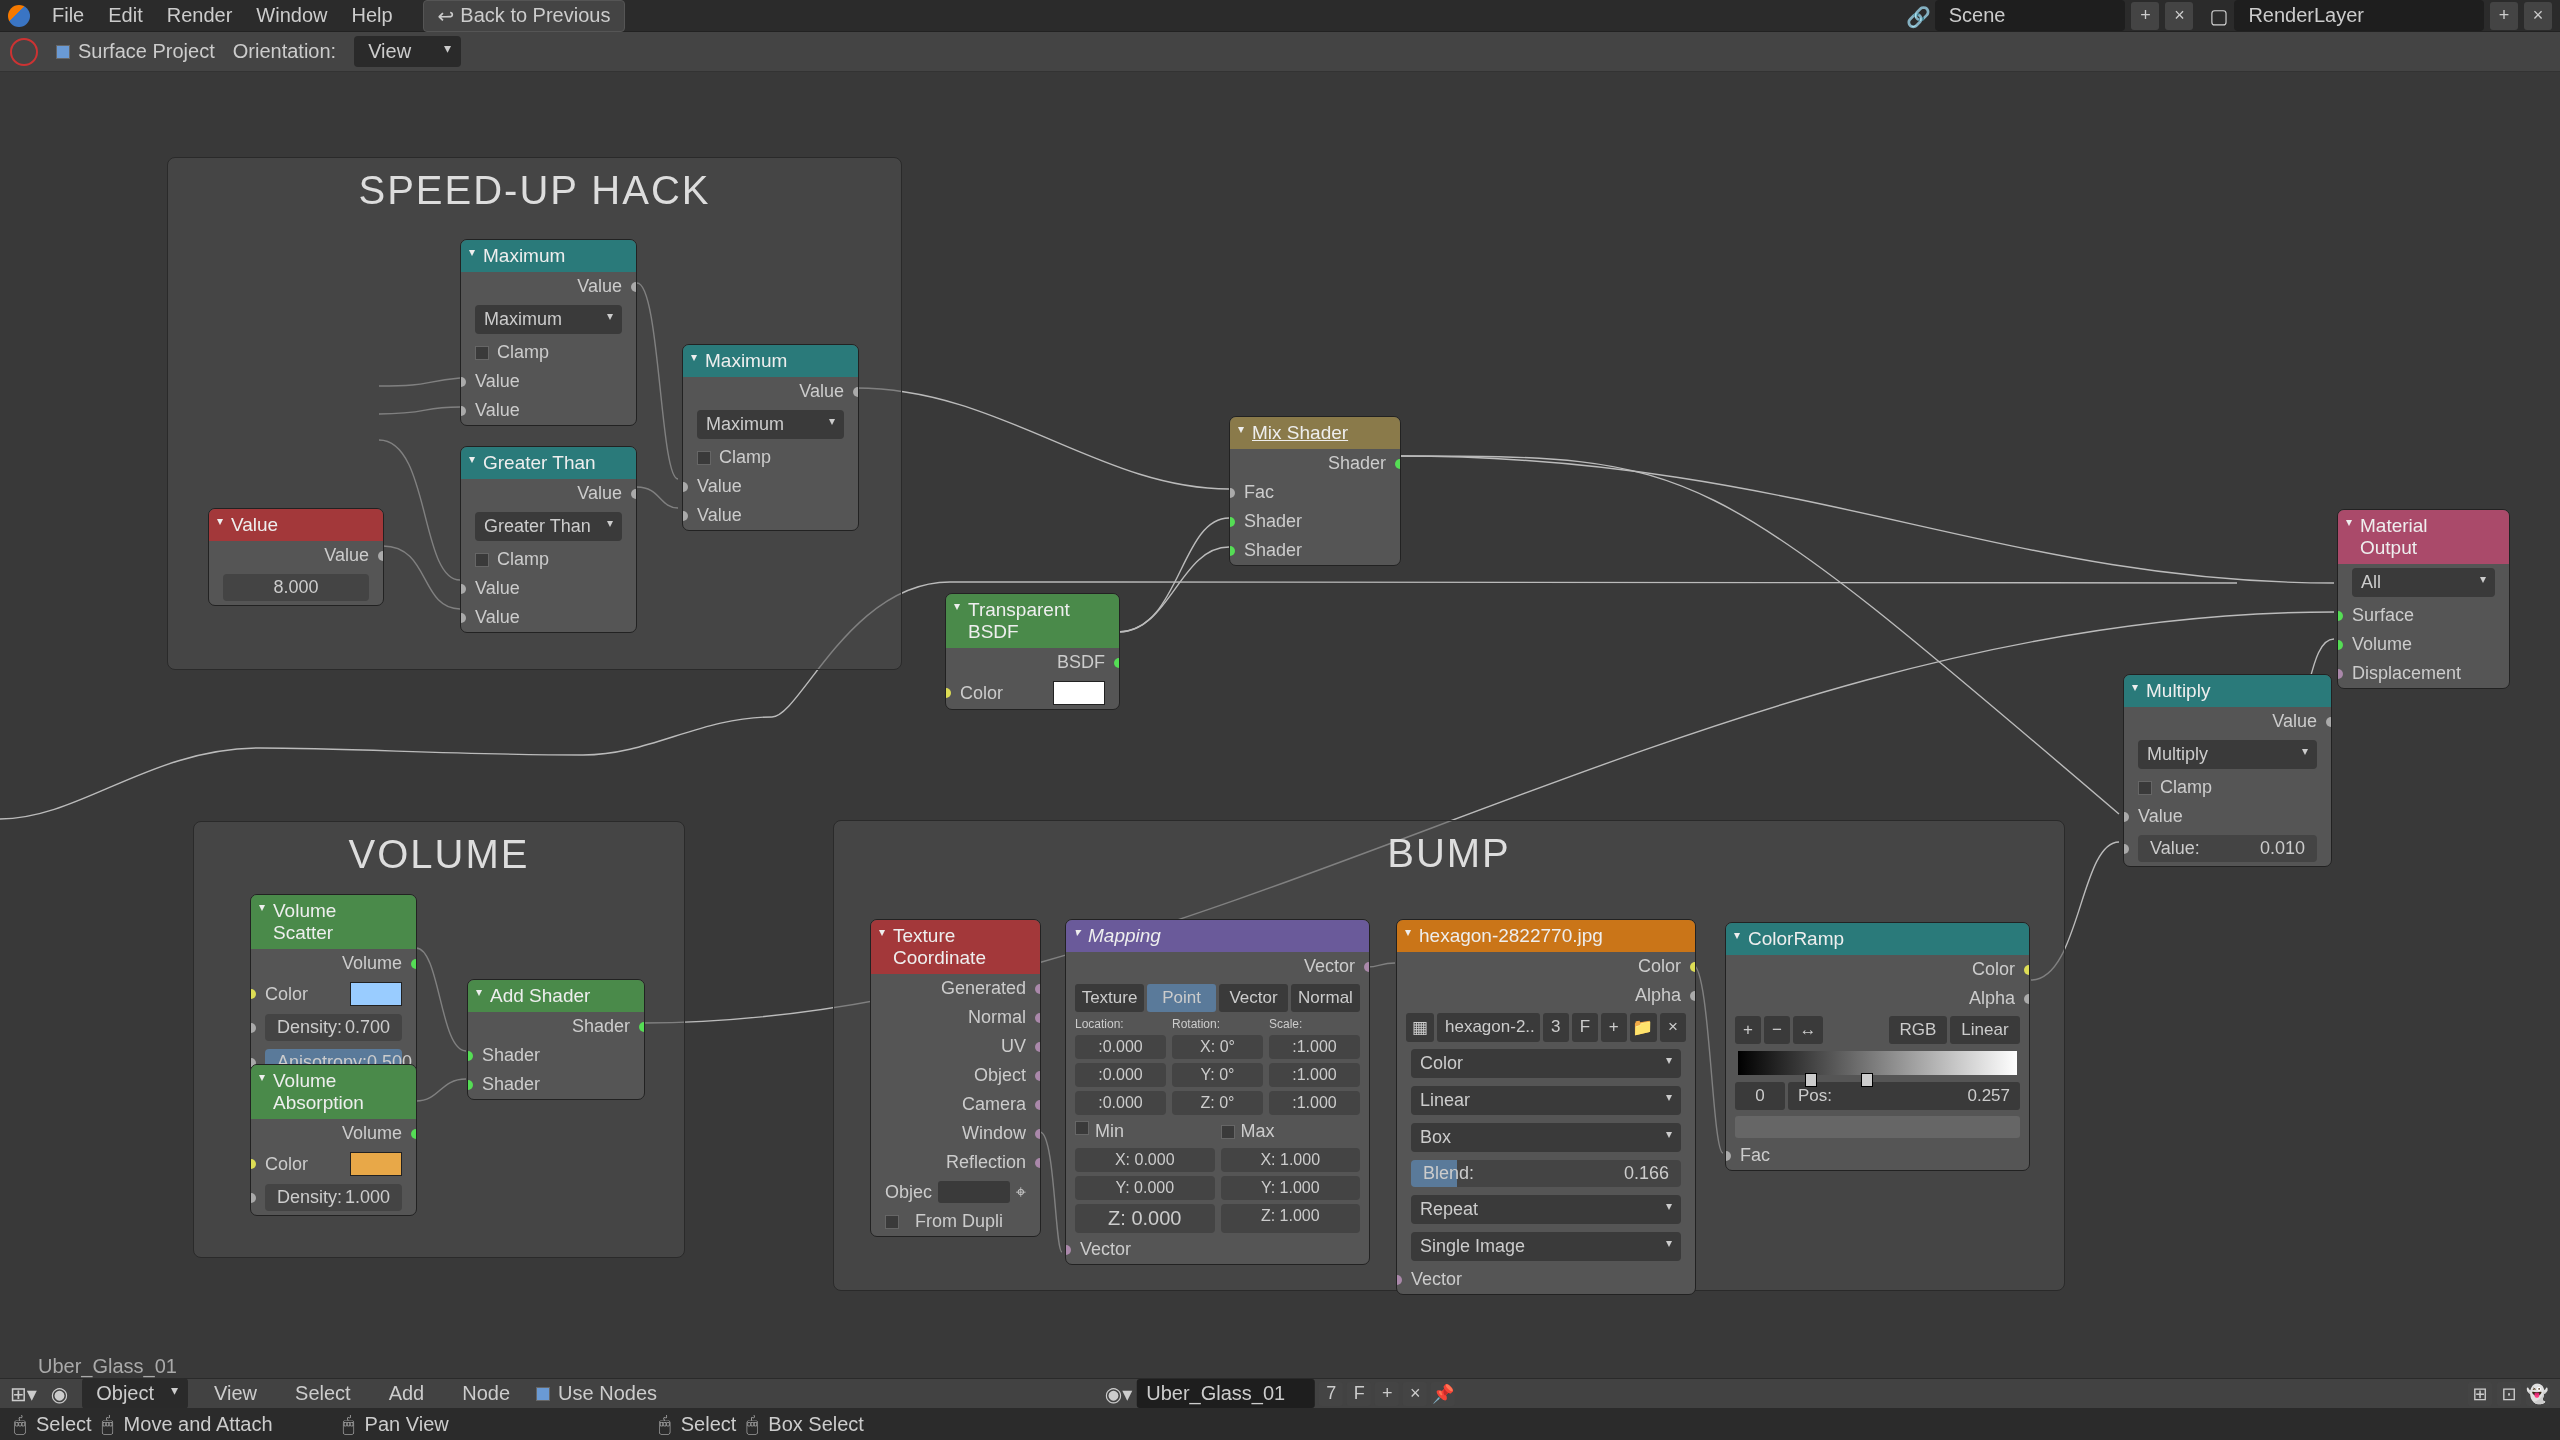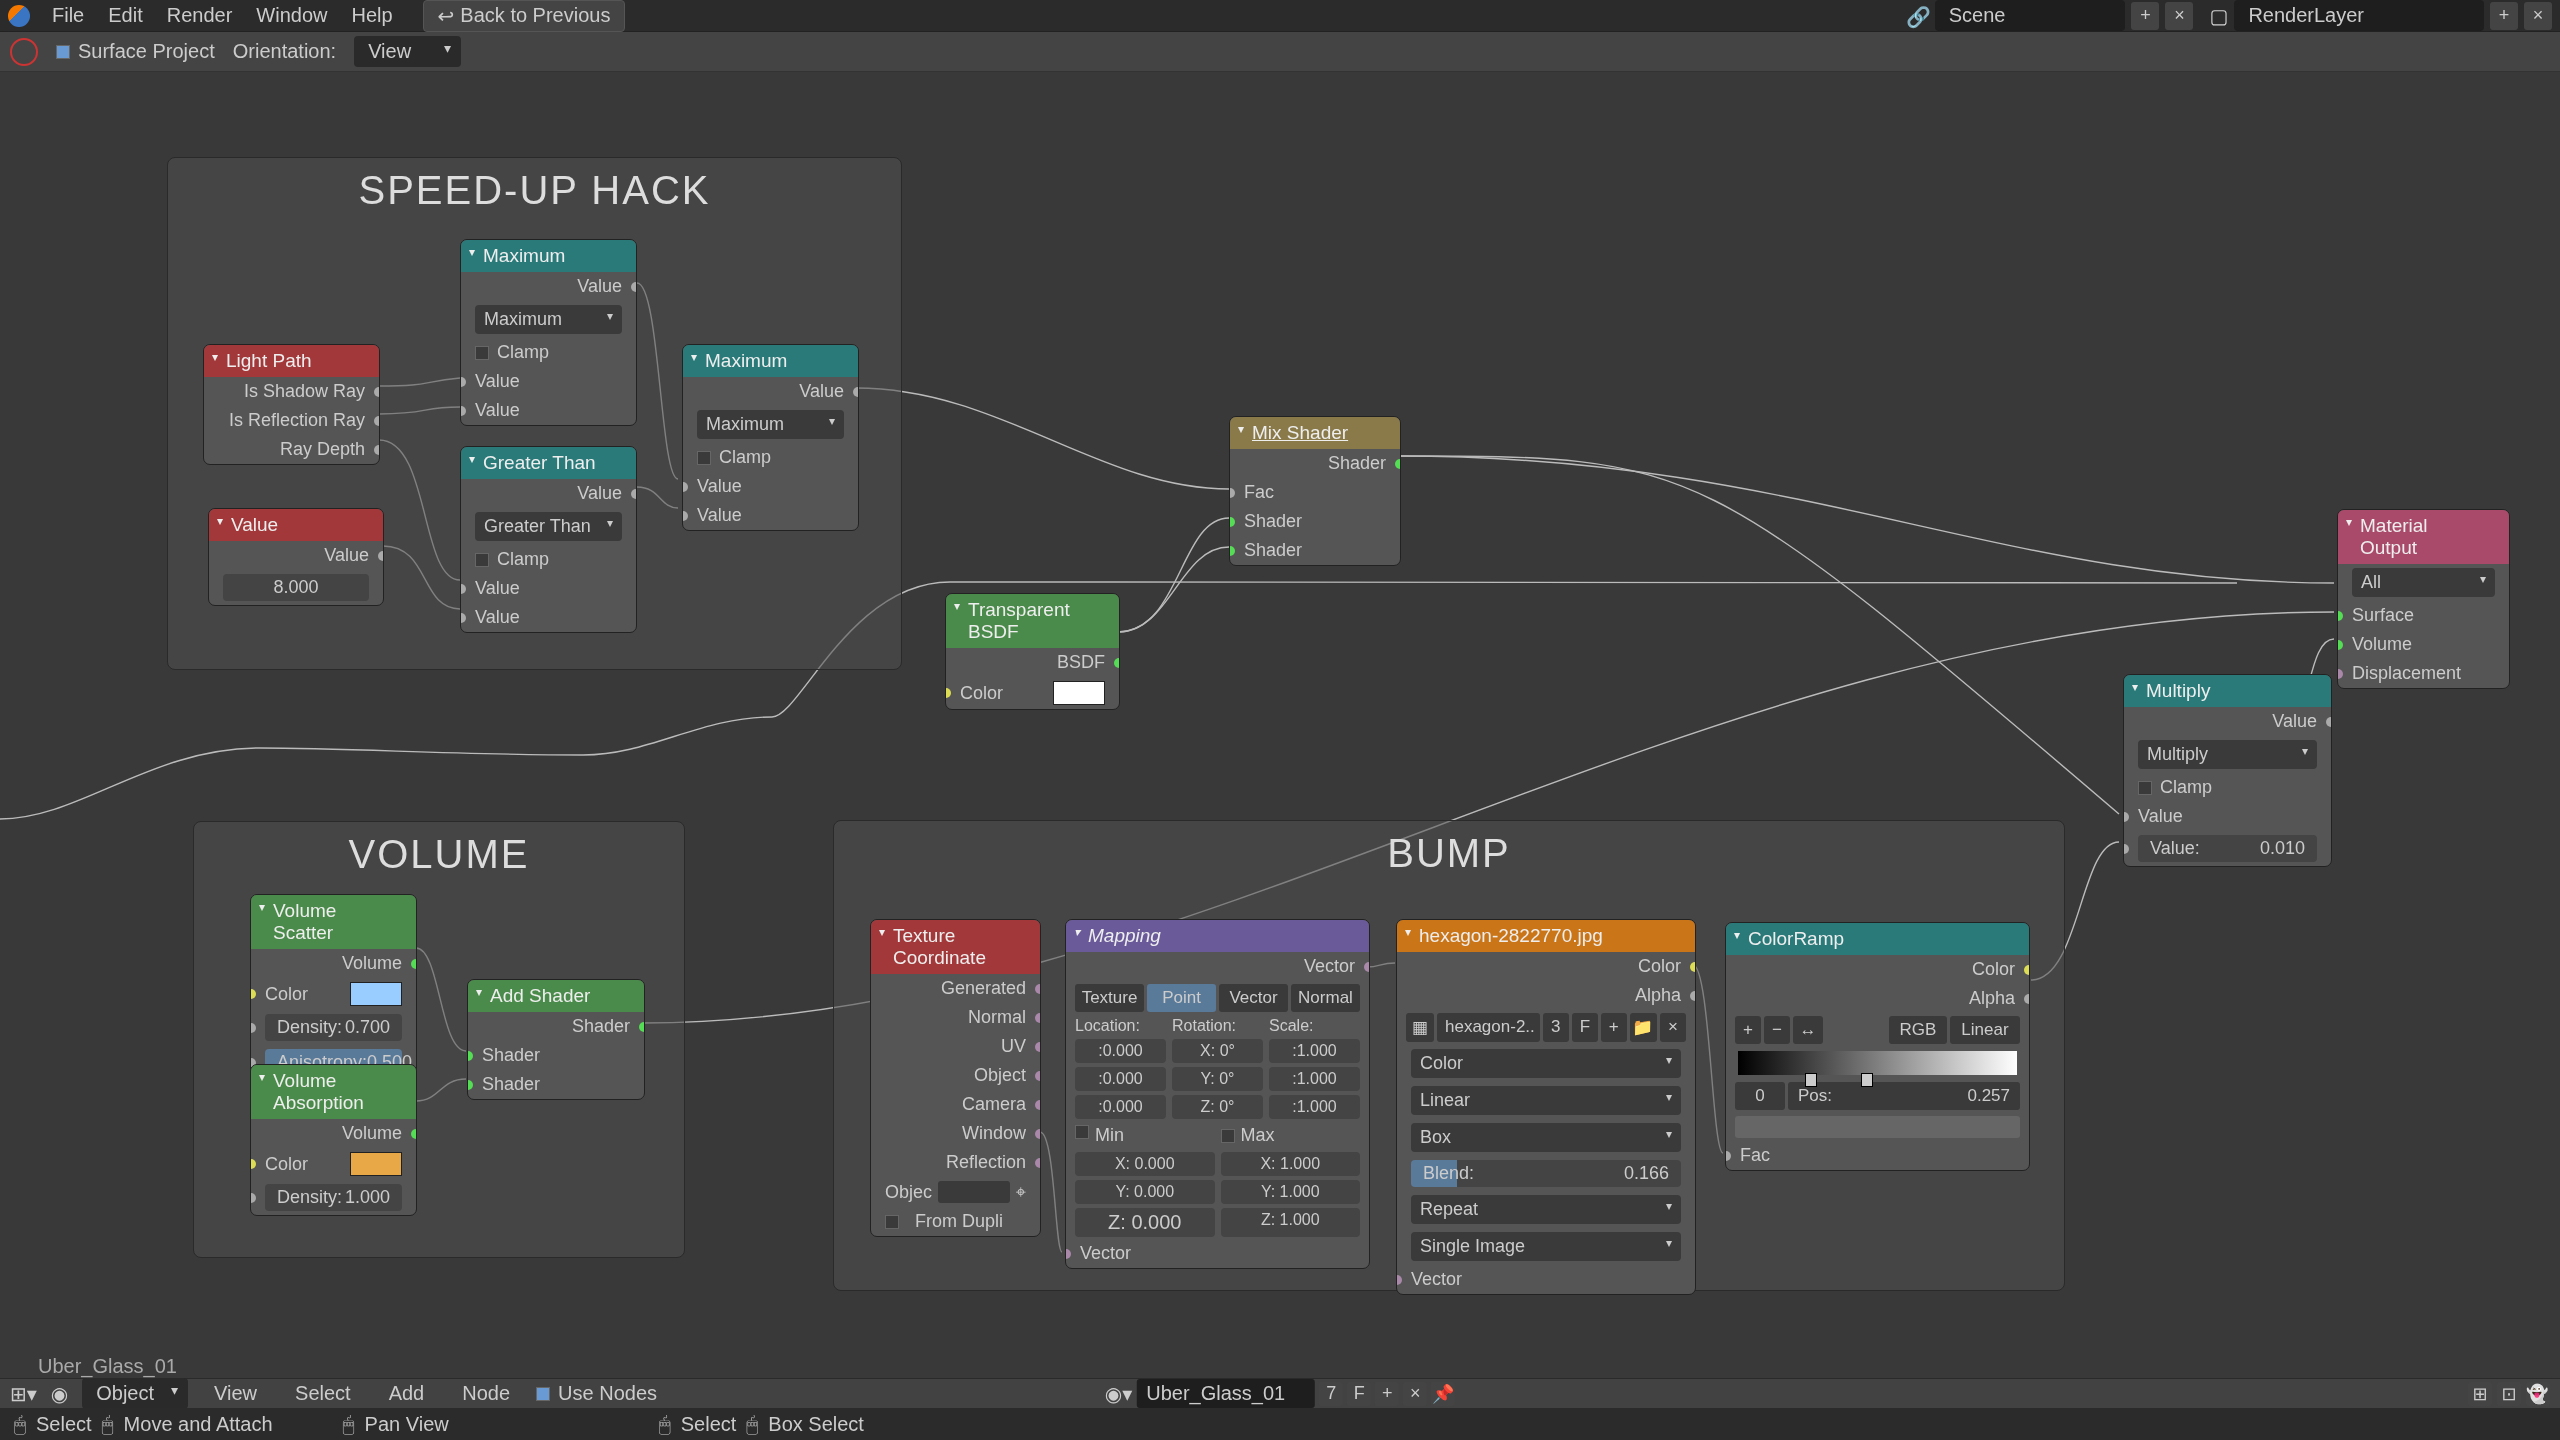--- a/index.html
+++ b/index.html
@@ -117,35 +117,20 @@
     <path d="M 416 1029 C 440 1029 440 1007 466 1007"></path>
     <path d="M 1040 1060 C 1055 1060 1055 1180 1062 1180"></path>
     <path d="M 1367 895 C 1380 895 1380 891 1395 891"></path>
     <path d="M 1693 893 C 1710 893 1712 1081 1723 1081"></path>
   </svg>
 
   <div class="frame" style="left:167px;top:85px;width:735px;height:513px">
     <div class="frame-title">SPEED-UP HACK</div>
   </div>
 
-  <div class="node" style="left:203px;top:272px;width:177px">
-    <div class="node-hdr hdr-red">Light Path</div>
-    <div class="nrow out">
-        <span>Is Shadow Ray</span>
-        <div class="sock right gray"></div>
-      </div>
-    <div class="nrow out">
-        <span>Is Reflection Ray</span>
-        <div class="sock right gray"></div>
-      </div>
-    <div class="nrow out">
-        <span>Ray Depth</span>
-        <div class="sock right gray"></div>
-      </div>
-  </div>
 
   <div class="node" style="left:208px;top:436px;width:176px">
     <div class="node-hdr hdr-red">Value</div>
     <div class="nrow out">
         <span>Value</span>
         <div class="sock right gray"></div>
       </div>
     <div class="nrow">
         <div class="numfield" style="width:100%">8.000</div>
       </div>
@@ -415,21 +400,21 @@
     <div class="nrow out">
         <span>Vector</span>
         <div class="sock right purple"></div>
       </div>
     <div class="btnrow">
       <div class="btn">Texture</div>
       <div class="btn active">Point</div>
       <div class="btn">Vector</div>
       <div class="btn">Normal</div>
     </div>
-    <div style="display:flex;padding:2px 9px;gap:6px;font-size:16px">
+    <div style="display:flex;padding:2px 9px;gap:6px;font-size:12px">
       <div style="flex:1">Location:</div>
       <div style="flex:1">Rotation:</div>
       <div style="flex:1">Scale:</div>
     </div>
     <div style="display:flex;padding:2px 9px;gap:6px">
       <div class="numfield" style="flex:1;font-size:16px">:0.000</div>
       <div class="numfield" style="flex:1;font-size:16px">X:     0°</div>
       <div class="numfield" style="flex:1;font-size:16px">:1.000</div>
     </div>
     <div style="display:flex;padding:2px 9px;gap:6px">

